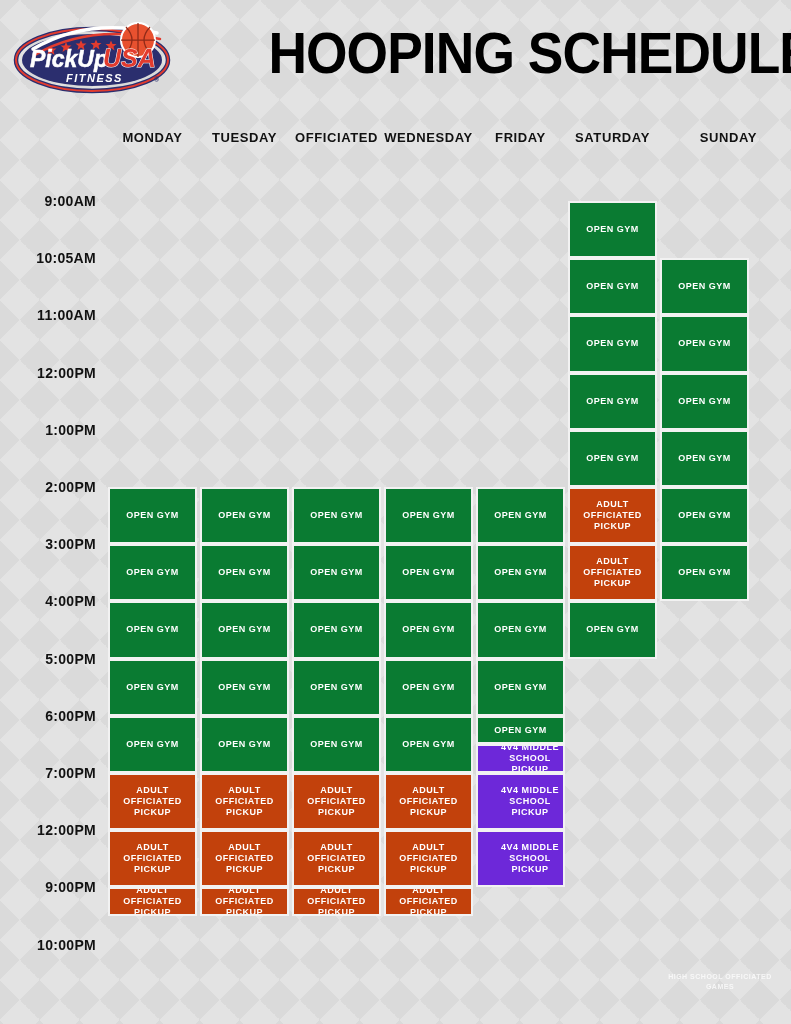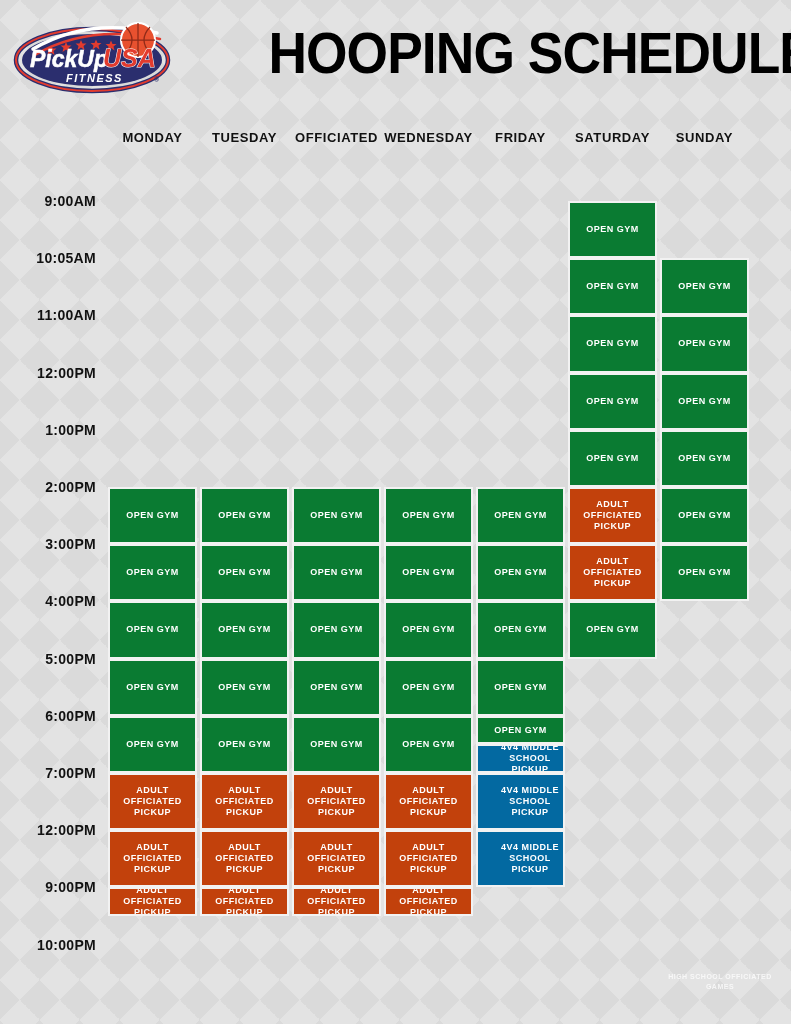--- a/index.html
+++ b/index.html
@@ -101,21 +101,21 @@
     color: #ffffff;
     font-size: 9px;
     font-weight: 800;
     letter-spacing: 0.5px;
     line-height: 11px;
     padding: 1px 2px;
     overflow: hidden;
   }
   .block.open   { background: #0a7b32; }
   .block.adult  { background: #c2410c; }
-  .block.middle { background: #0369a1; padding-left: 21px; }
+  .block.middle { background: #6d28d9; padding-left: 21px; }
 
   
   #watermark {
     position: absolute;
     left: 660px; top: 972px;
     width: 120px;
     text-align: center;
     font-size: 7px;
     font-weight: 800;
     letter-spacing: 0.5px;
@@ -169,21 +169,21 @@
   <div id="page-title">HOOPING SCHEDULE</div>
 </div>
 
 <div id="day-header">
     <div class="day-label" style="left: 0px; width: 89px;">MONDAY</div>
     <div class="day-label" style="left: 92px; width: 89px;">TUESDAY</div>
     <div class="day-label" style="left: 184px; width: 89px;">OFFICIATED</div>
     <div class="day-label" style="left: 276px; width: 89px;">WEDNESDAY</div>
     <div class="day-label" style="left: 368px; width: 89px;">FRIDAY</div>
     <div class="day-label" style="left: 460px; width: 89px;">SATURDAY</div>
-    <div class="day-label" style="left: 552px; width: 89px;">SUNDAY</div>
+    <div class="day-label" style="left: 576px; width: 89px;">SUNDAY</div>
   </div>
 
 <div id="time-axis">
     <div class="time-label" style="top: 201px;">9:00AM</div>
     <div class="time-label" style="top: 258.2px;">10:05AM</div>
     <div class="time-label" style="top: 315.4px;">11:00AM</div>
     <div class="time-label" style="top: 372.6px;">12:00PM</div>
     <div class="time-label" style="top: 429.8px;">1:00PM</div>
     <div class="time-label" style="top: 487px;">2:00PM</div>
     <div class="time-label" style="top: 544.2px;">3:00PM</div>

